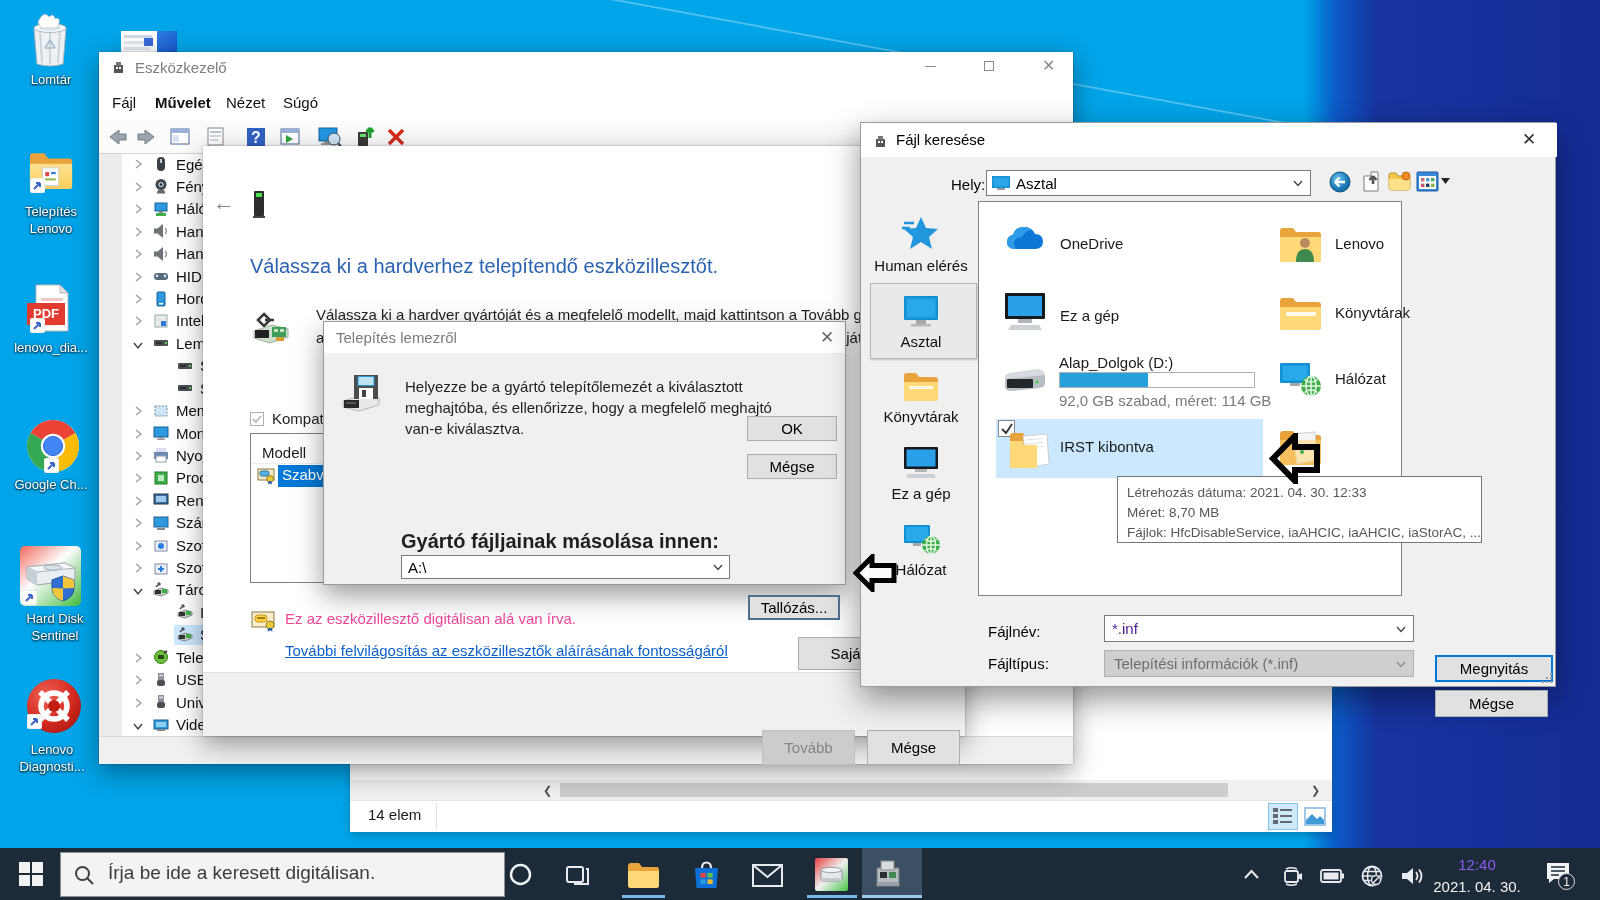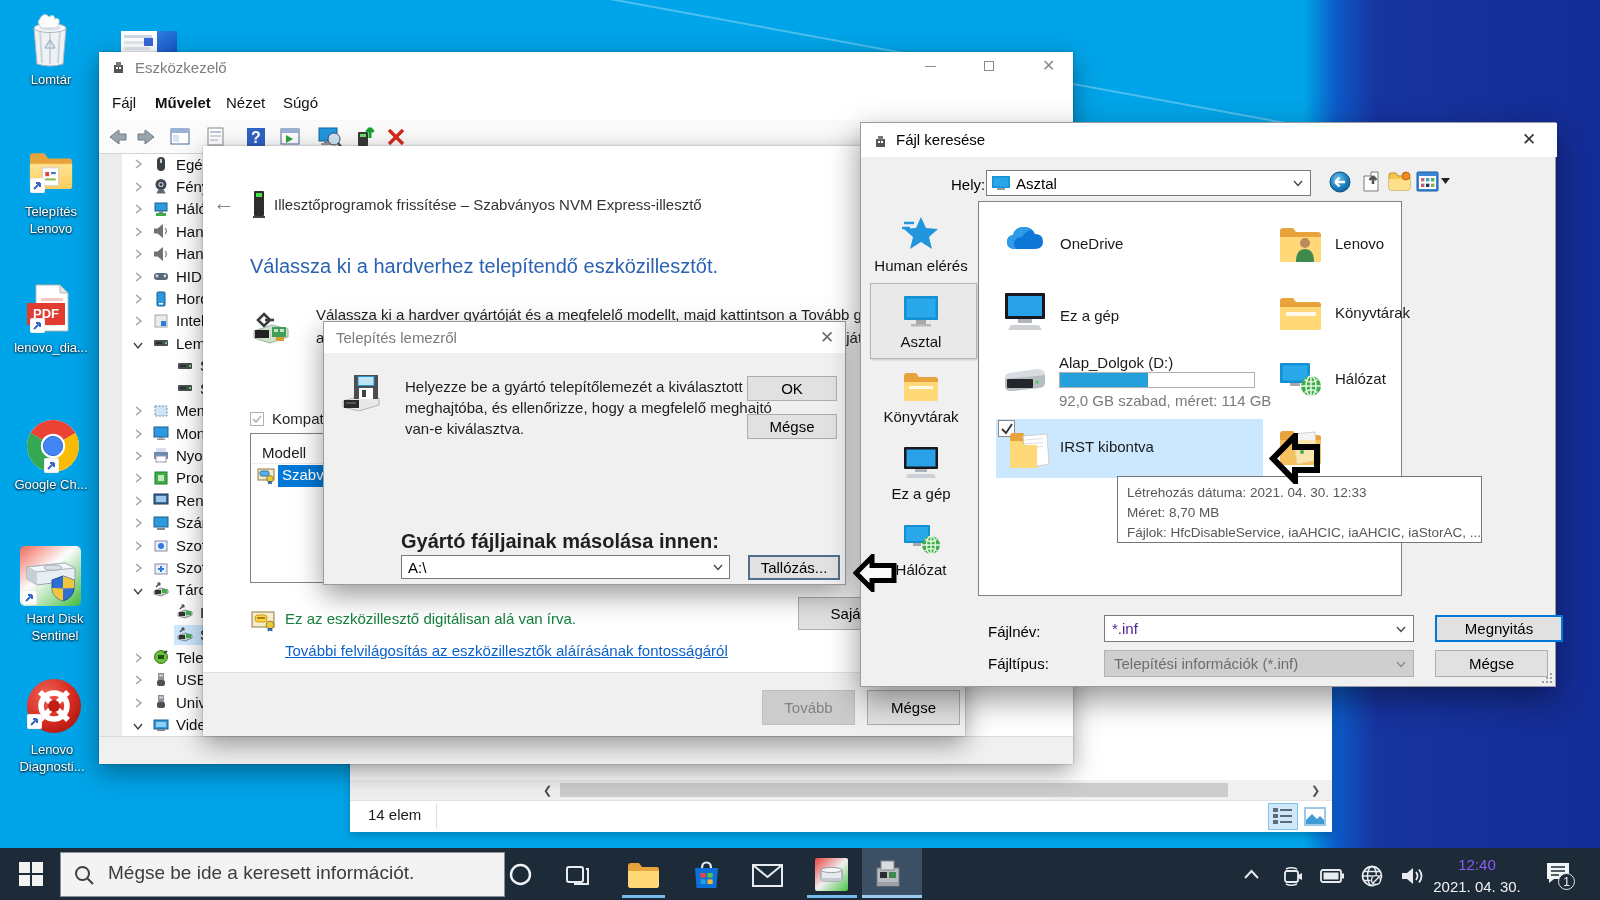--- a/index.html
+++ b/index.html
@@ -1,19 +1,19 @@
 <!DOCTYPE html>
 <html><head><meta charset="utf-8"><style>
 html,body{margin:0;padding:0;width:1600px;height:900px;overflow:hidden;}
 body{font-family:"Liberation Sans",sans-serif;position:relative;
 background:linear-gradient(90deg,#00a4e8 0%,#00a4e8 81.5%,#0c5ac8 83.5%,#17349f 86%,#142c96 100%);}
 *{box-sizing:border-box;}
 .a{position:absolute;}
 .win{position:absolute;background:#fff;box-shadow:0 8px 24px rgba(0,0,0,.38),0 0 2px rgba(0,0,0,.3);}
-.btn{position:absolute;background:#e1e1e1;border:1px solid #adadad;font-size:15px;color:#000;text-align:center;}
+.btn{position:absolute;background:#e1e1e1;border:1px solid #adadad;font-size:15px;color:#000;text-align:center;margin-top:40px;}
 .lb{position:absolute;color:#fff;font-size:13px;text-shadow:0 1px 2px rgba(0,0,0,.85),0 0 3px rgba(0,0,0,.55);line-height:17px;text-align:center;}
 .t15{position:absolute;font-size:15px;color:#1a1a1a;}
 </style></head><body>
 <div class="a" style="left:610px;top:-2px;width:700px;height:2px;background:rgba(255,255,255,.30);transform:rotate(10.4deg);transform-origin:0 0;"></div>
 <div class="a" style="left:121px;top:31px;width:56px;height:26px;background:#fff;">
     <div class="a" style="left:36px;top:0;width:20px;height:26px;background:linear-gradient(135deg,#2f7fe0,#1250c8);"></div>
     <div class="a" style="left:3px;top:4px;width:28px;height:3px;background:#cfd8e6;"></div>
     <div class="a" style="left:3px;top:10px;width:22px;height:3px;background:#e2e8f0;"></div>
     <div class="a" style="left:3px;top:16px;width:26px;height:3px;background:#e2e8f0;"></div>
     <div class="a" style="left:23px;top:7px;width:9px;height:8px;background:#3668d8;"></div>
@@ -436,21 +436,20 @@
       <div class="a" style="left:54px;top:562px;font-size:15px;color:#111;white-space:nowrap;">Videokártyák</div>
     </div>
 </div>
 <div class="win" style="left:203px;top:146px;width:762px;height:590px;">
 <div class="a" style="left:10px;top:46px;font-size:22px;color:#838383;line-height:22px;">←</div>
 <svg class="a" style="left:50px;top:45px;" width="12" height="27" viewBox="0 0 12 27">
       <rect x="1" y="0" width="10" height="25" rx="1" fill="#2d2d2d"></rect>
       <rect x="3" y="2" width="6" height="4" fill="#49e04e"></rect>
       <rect x="0" y="25" width="12" height="2" fill="#444"></rect>
     </svg>
-<div class="a" style="left:71px;top:50px;font-size:15px;color:#333;">Illesztőprogramok frissítése – Szabványos NVM Express-illesztő</div>
 <div class="a" style="left:47px;top:109px;font-size:20px;color:#2b62b1;">Válassza ki a hardverhez telepítendő eszközillesztőt.</div>
 <svg class="a" style="left:49px;top:165px;" width="38" height="34" viewBox="0 0 38 34">
       <path d="M12 3 L18 9 L12 15 L6 9 Z" fill="none" stroke="#3a3a3a" stroke-width="2.6"></path>
 <rect x="13" y="7.7" width="9" height="2.6" fill="#3a3a3a"></rect>
 <path d="M2 20 L20 14 L36 18 L36 26 L18 32 L2 27 Z" fill="#cfe0cf" stroke="#9db09d" stroke-width="1"></path>
 <rect x="3" y="19" width="14" height="8" fill="#222"></rect>
 <rect x="20" y="16" width="14" height="10" fill="#3f9e57"></rect>
 <rect x="22" y="18" width="4" height="3" fill="#c8e2c8"></rect>
       <rect x="28" y="18" width="4" height="3" fill="#c8e2c8"></rect>
 <rect x="24" y="26" width="8" height="4" fill="#d79b2f"></rect>
@@ -472,21 +471,21 @@
         <path d="M11.5 14 L11 17.5 L13 16.5 L15 17.5 L14.5 14" fill="#2f5fa8"></path>
       </svg>
     </div>
 <svg class="a" style="left:48px;top:464px;" width="26" height="22" viewBox="0 0 26 22">
       <rect x="1" y="2" width="22" height="15" fill="#f7edcd" stroke="#8a7a45"></rect>
       <rect x="4" y="5" width="12" height="7" rx="3" fill="#ffd24a" stroke="#c89a18"></rect>
       <path d="M6 8 h8" stroke="#8a6d10" stroke-width="1.6"></path>
       <circle cx="19" cy="15" r="4" fill="#e8c93e" stroke="#9a8325"></circle>
       <path d="M17 18 L16.5 21.5 L19 20.5 L21.5 21.5 L21 18" fill="#2f5fa8"></path>
     </svg>
-<div class="a" style="left:82px;top:464px;font-size:15px;color:#15803d;">Ez az eszközillesztő digitálisan alá van írva.</div>
+<div class="a" style="left:82px;top:464px;font-size:15px;color:#ec4899;">Ez az eszközillesztő digitálisan alá van írva.</div>
 <div class="a" style="left:82px;top:496px;font-size:15px;color:#0d62c9;text-decoration:underline;">További felvilágosítás az eszközillesztők aláírásának fontosságáról</div>
 <div class="btn" style="left:595px;top:451px;width:156px;height:33px;line-height:31px;">Saját lemez...</div>
 <div class="a" style="left:0;top:526px;width:762px;height:64px;background:#f0f0f0;border-top:1px solid #dfdfdf;"></div>
 <div class="btn" style="left:559px;top:544px;width:93px;height:35px;line-height:33px;background:#cccccc;border-color:#bfbfbf;color:#838383;">Tovább</div>
 <div class="btn" style="left:664px;top:544px;width:93px;height:35px;line-height:33px;">Mégse</div>
 </div>
 <div class="win" style="left:323px;top:321px;width:523px;height:264px;background:#f0f0f0;border:1px solid #9b9b9b;box-shadow:0 10px 26px rgba(0,0,0,.4);">
 <div class="a" style="left:0;top:0;width:100%;height:31px;background:#fff;"></div>
 <div class="a" style="left:12px;top:7px;font-size:15px;color:#7b7b7b;">Telepítés lemezről</div>
 <div class="a" style="left:496px;top:5px;font-size:17px;color:#6d6d6d;">✕</div>
@@ -676,21 +675,21 @@
       </svg>
       <div class="t15" style="left:474px;top:315px;margin-top:37px;">Telepítés Lenovo</div>
     </div>
 <div class="a" style="left:127px;top:500px;font-size:15px;color:#000;">Fájlnév:</div>
 <div class="a" style="left:243px;top:492px;width:310px;height:27px;background:#fff;border:1px solid #7a7a7a;">
 <div class="a" style="left:7px;top:4px;font-size:15px;color:#4c1d95;">*.inf</div>
 <svg class="a" style="right:7px;top:10px;" width="10" height="7">
         <path d="M1 1 L5 5.5 L9 1" stroke="#444" stroke-width="1.3" fill="none"></path>
       </svg>
     </div>
-<div class="btn" style="left:574px;top:492px;width:128px;height:27px;line-height:25px;border:1px solid #0078d7;box-shadow:inset 0 0 0 1px #0078d7;">Megnyitás</div>
+<div class="btn" style="left:574px;top:492px;width:118px;height:27px;line-height:25px;border:1px solid #0078d7;box-shadow:inset 0 0 0 1px #0078d7;">Megnyitás</div>
 <div class="a" style="left:127px;top:532px;font-size:15px;color:#000;">Fájltípus:</div>
 <div class="a" style="left:243px;top:527px;width:310px;height:27px;background:#cfcfcf;border:1px solid #b2b2b2;">
 <div class="a" style="left:9px;top:4px;font-size:15px;color:#6d6d6d;">Telepítési információk (*.inf)</div>
 <svg class="a" style="right:7px;top:10px;" width="10" height="7">
         <path d="M1 1 L5 5.5 L9 1" stroke="#8a8a8a" stroke-width="1.3" fill="none"></path>
       </svg>
     </div>
 <div class="btn" style="left:574px;top:527px;width:113px;height:27px;line-height:25px;">Mégse</div>
 <svg class="a" style="right:2px;bottom:2px;" width="12" height="12">
       <g fill="#a0a0a0">
@@ -719,21 +718,21 @@
       <rect x="13" y="0" width="11" height="11"></rect>
       <rect x="0" y="13" width="11" height="11"></rect>
       <rect x="13" y="13" width="11" height="11"></rect>
     </g>
   </svg>
 <div class="a" style="z-index:81;left:60px;top:852px;width:445px;height:45px;background:#f3f3f3;border:1px solid #8a9096;">
     <svg class="a" style="left:13px;top:12px;" width="21" height="21" viewBox="0 0 21 21">
       <circle cx="8.5" cy="8.5" r="6.5" fill="none" stroke="#3f3f3f" stroke-width="2"></circle>
       <path d="M13.5 13.5 L19 19" stroke="#3f3f3f" stroke-width="2"></path>
     </svg>
-    <div class="a" style="left:47px;top:9px;font-size:19px;color:#3c3c3c;">Mégse be ide a keresett információt.</div>
+    <div class="a" style="left:47px;top:9px;font-size:19px;color:#3c3c3c;">Írja be ide a keresett digitálisan.</div>
   </div>
 <svg class="a" style="left:509px;top:863px;z-index:81;" width="23" height="23" viewBox="0 0 23 23">
     <circle cx="11.5" cy="11.5" r="9.5" fill="none" stroke="#f0f4f8" stroke-width="2.4"></circle>
   </svg>
 <svg class="a" style="left:566px;top:863px;z-index:81;" width="23" height="23" viewBox="0 0 23 23">
     <rect x="1" y="4" width="16" height="15" rx="2" fill="none" stroke="#e8ecf0" stroke-width="2"></rect>
     <path d="M20 6 L22 6 L22 21 L8 21" stroke="#e8ecf0" stroke-width="2" fill="none"></path>
   </svg>
 <svg class="a" style="left:627px;top:861px;z-index:81;" width="33" height="28" viewBox="0 0 33 28">
     <path d="M1 5 Q1 2 4 2 L12 2 L15 6 L30 6 Q32 6 32 9 L32 24 Q32 27 29 27 L4 27 Q1 27 1 24 Z" fill="#e8a33d"></path>

